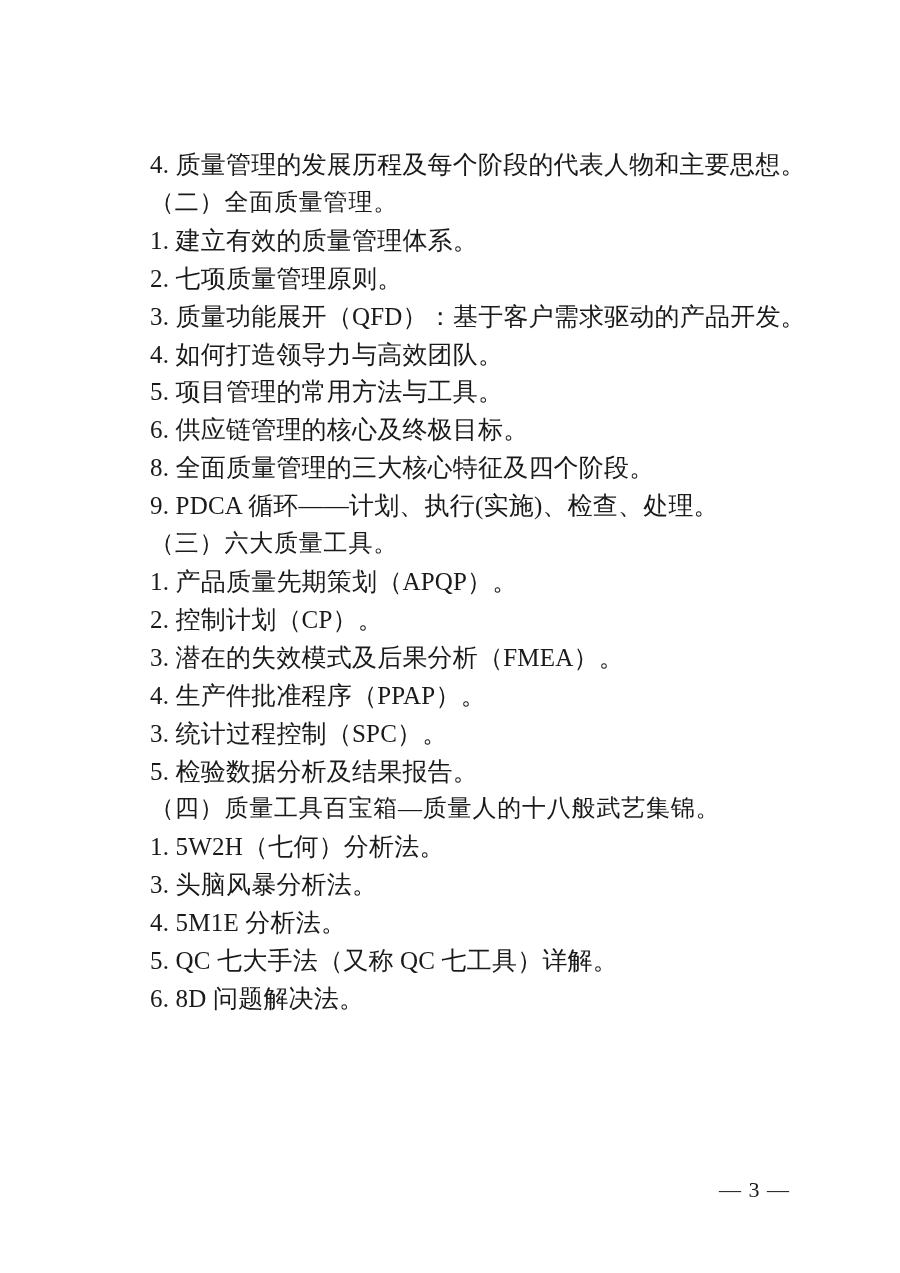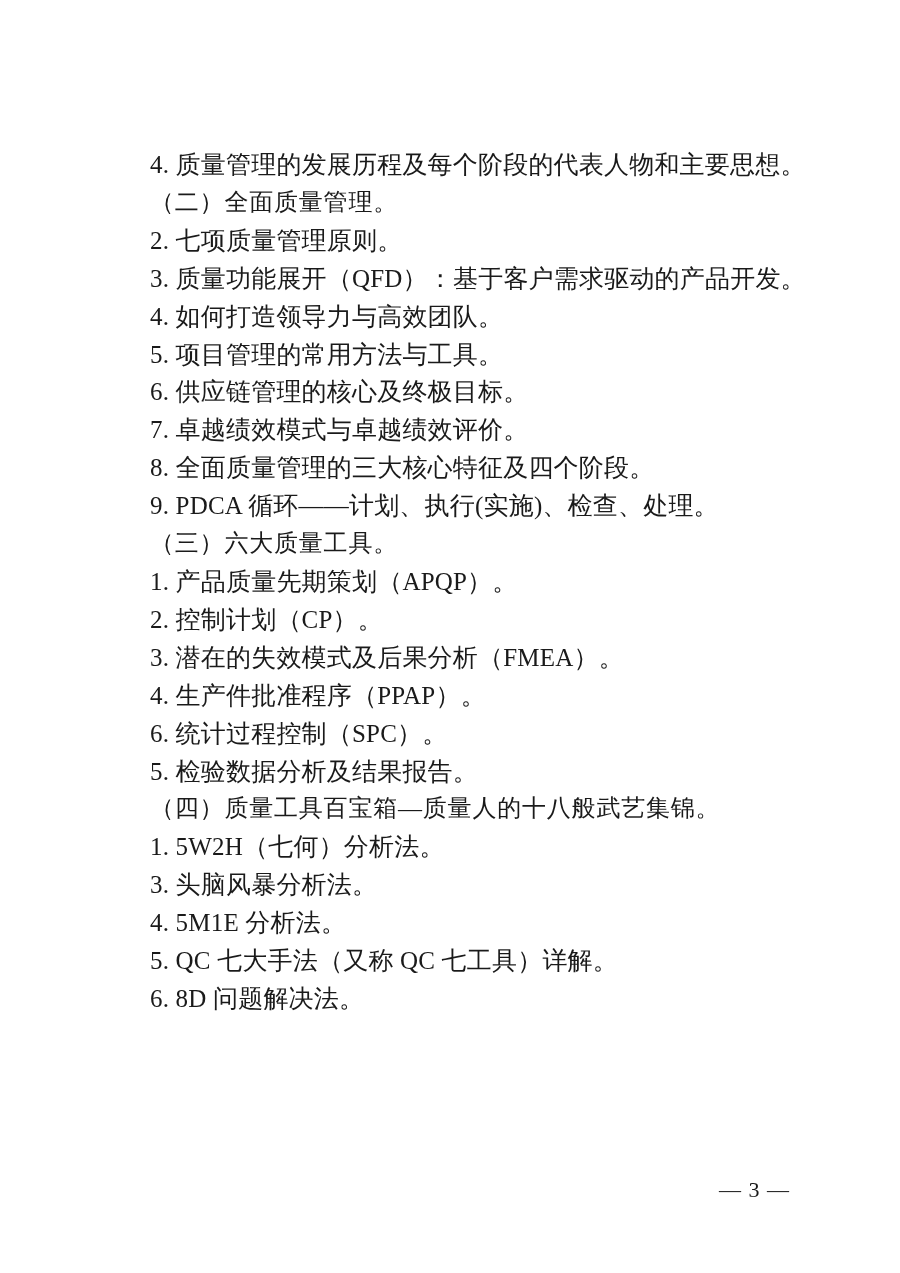--- a/index.html
+++ b/index.html
@@ -51,34 +51,34 @@
     white-space: nowrap;
   }
 </style>
 </head>
 <body style="background: rgb(255, 255, 255); color: rgb(26, 26, 26);">
 
 <div class="page">
   <div class="content">
       <p class="line">4. 质量管理的发展历程及每个阶段的代表人物和主要思想。</p>
       <p class="line heading">（二）全面质量管理。</p>
+      <p class="line">1. 建立有效的质量管理体系。</p>
       <p class="line">2. 七项质量管理原则。</p>
       <p class="line">3. 质量功能展开（QFD）：基于客户需求驱动的产品开发。</p>
       <p class="line">4. 如何打造领导力与高效团队。</p>
       <p class="line">5. 项目管理的常用方法与工具。</p>
       <p class="line">6. 供应链管理的核心及终极目标。</p>
-      <p class="line">7. 卓越绩效模式与卓越绩效评价。</p>
       <p class="line">8. 全面质量管理的三大核心特征及四个阶段。</p>
       <p class="line">9. PDCA 循环——计划、执行(实施)、检查、处理。</p>
       <p class="line heading">（三）六大质量工具。</p>
       <p class="line">1. 产品质量先期策划（APQP）。</p>
       <p class="line">2. 控制计划（CP）。</p>
       <p class="line">3. 潜在的失效模式及后果分析（FMEA）。</p>
       <p class="line">4. 生产件批准程序（PPAP）。</p>
-      <p class="line">6. 统计过程控制（SPC）。</p>
+      <p class="line">3. 统计过程控制（SPC）。</p>
       <p class="line">5. 检验数据分析及结果报告。</p>
       <p class="line heading">（四）质量工具百宝箱—质量人的十八般武艺集锦。</p>
       <p class="line">1. 5W2H（七何）分析法。</p>
       <p class="line">3. 头脑风暴分析法。</p>
       <p class="line">4. 5M1E 分析法。</p>
       <p class="line">5. QC 七大手法（又称 QC 七工具）详解。</p>
       <p class="line">6. 8D 问题解决法。</p>
     </div>
   <div class="page-number">— 3 —</div>
 </div>

